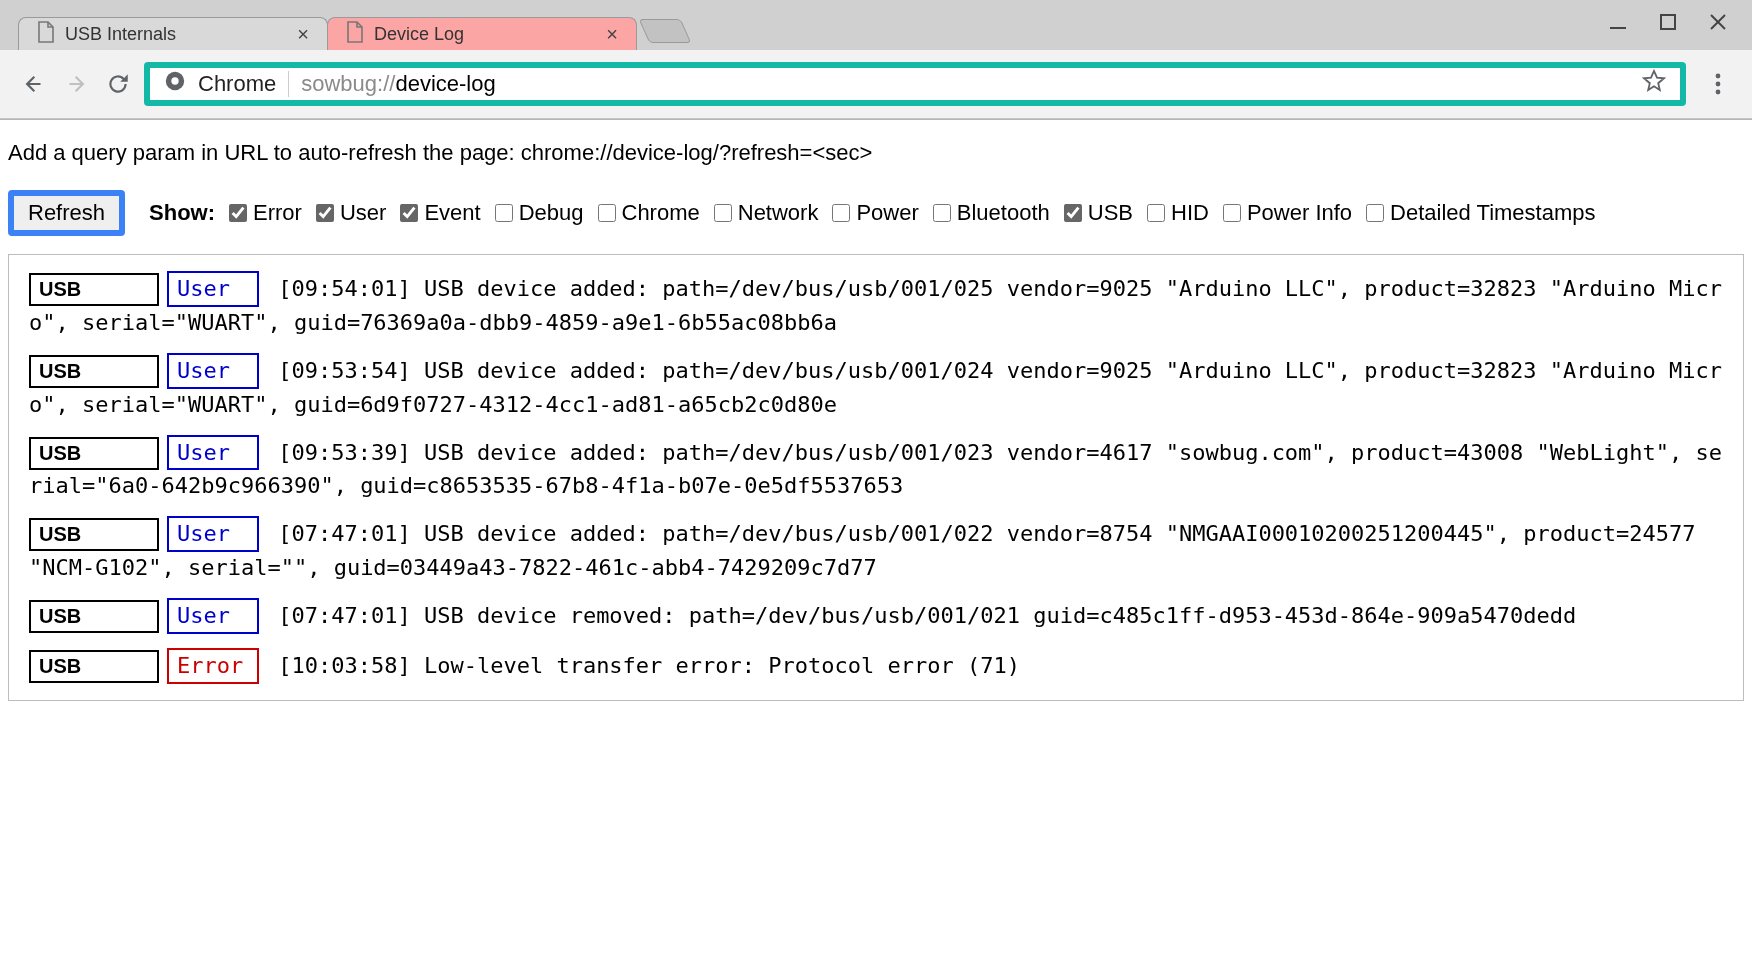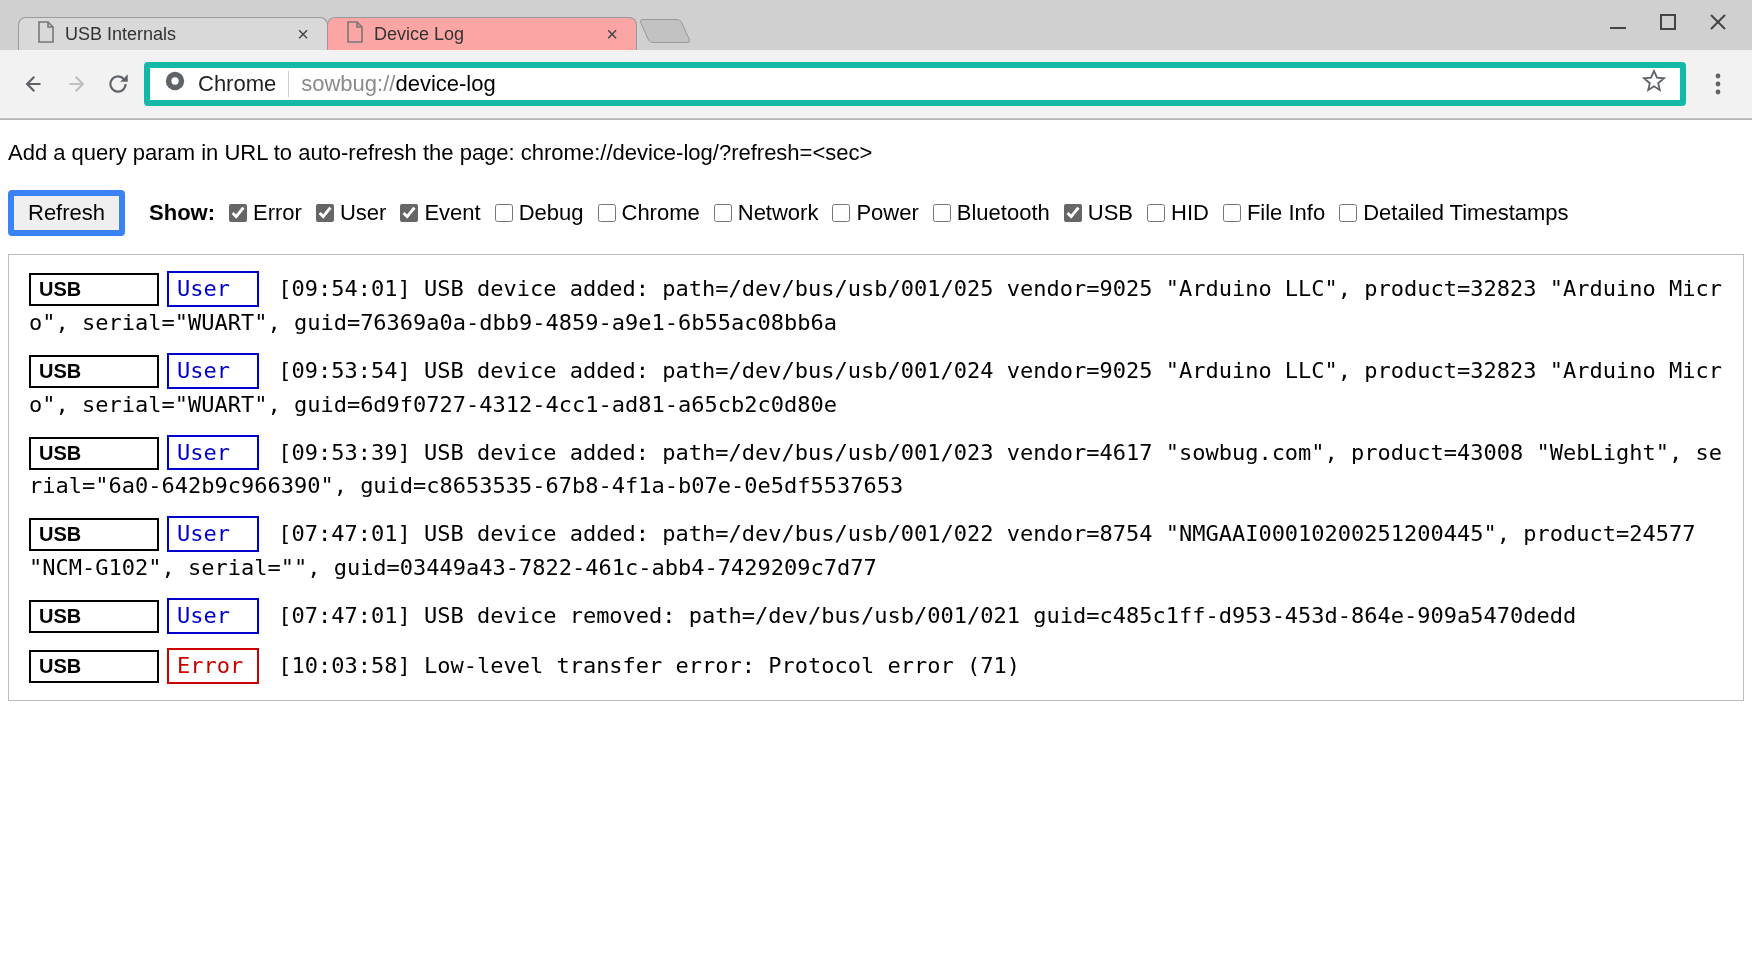--- a/index.html
+++ b/index.html
@@ -311,21 +311,21 @@
       <label class="chk">
         <input type="checkbox" checked="" style="">
         <span>USB</span>
       </label>
       <label class="chk">
         <input type="checkbox" style="">
         <span>HID</span>
       </label>
       <label class="chk">
         <input type="checkbox" style="">
-        <span>File Info</span>
+        <span>Power Info</span>
       </label>
       <label class="chk">
         <input type="checkbox" style="">
         <span>Detailed Timestamps</span>
       </label>
   </div>
 
   <div class="log-box" id="log-box">
       <div class="log-entry"><span class="badge">USB</span><span class="level user">User</span><span class="msg"> [09:54:01] USB device added: path=/dev/bus/usb/001/025 vendor=9025 "Arduino LLC", product=32823 "Arduino Micro", serial="WUART", guid=76369a0a-dbb9-4859-a9e1-6b55ac08bb6a</span></div>
       <div class="log-entry"><span class="badge">USB</span><span class="level user">User</span><span class="msg"> [09:53:54] USB device added: path=/dev/bus/usb/001/024 vendor=9025 "Arduino LLC", product=32823 "Arduino Micro", serial="WUART", guid=6d9f0727-4312-4cc1-ad81-a65cb2c0d80e</span></div>

